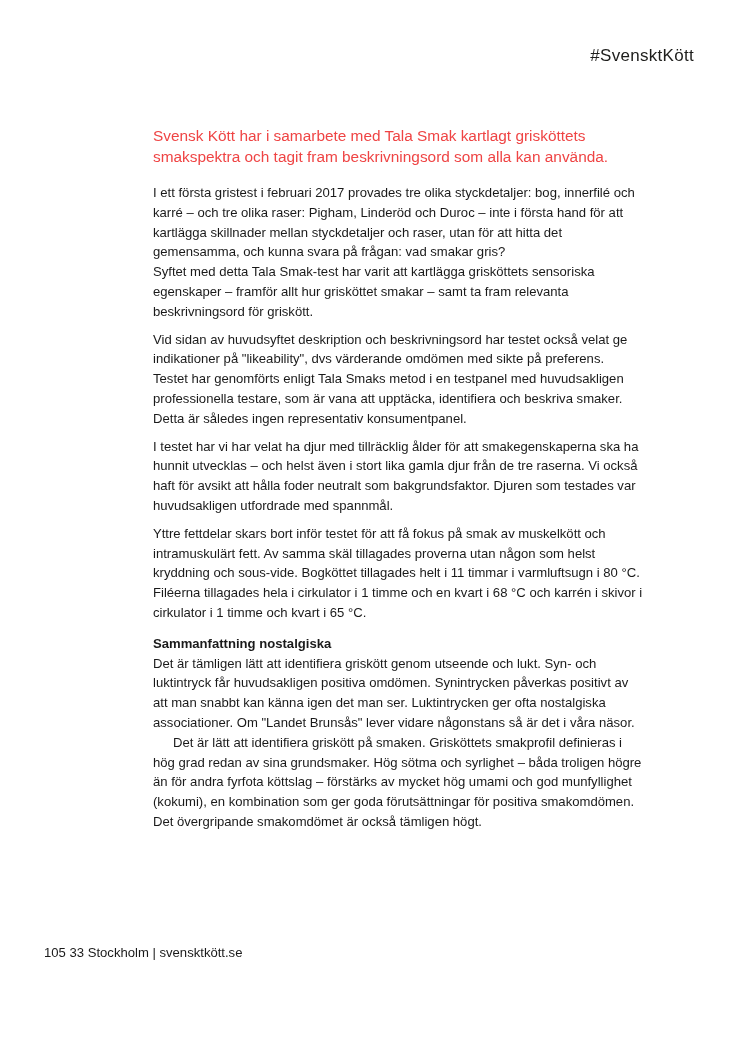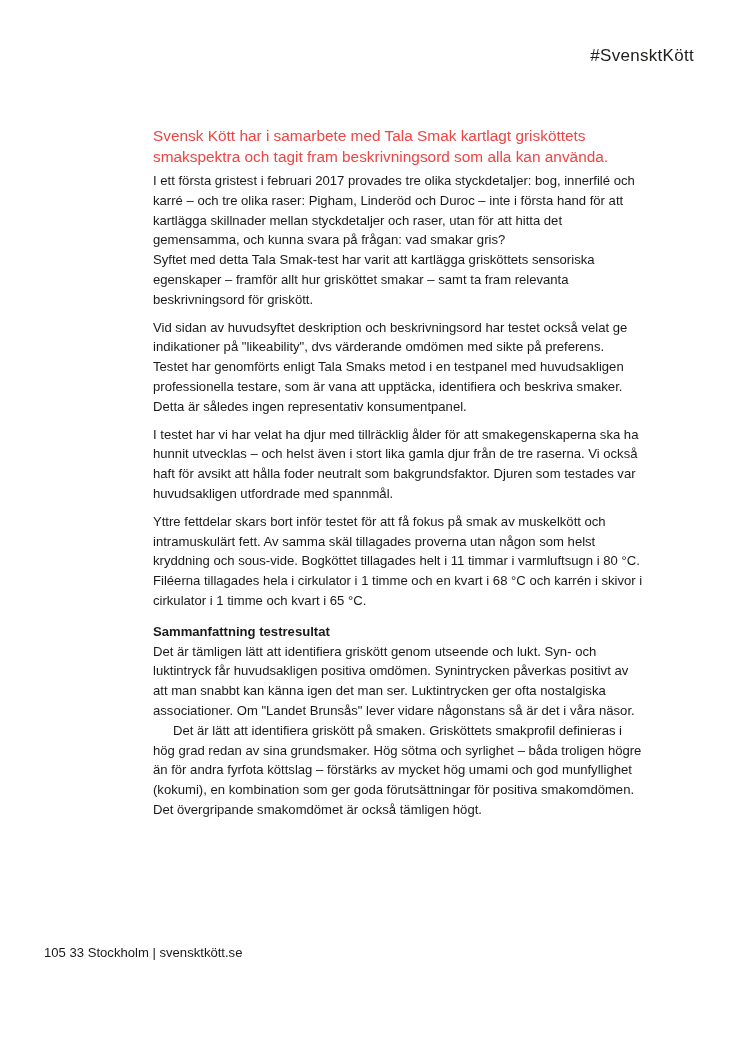--- a/index.html
+++ b/index.html
@@ -44,21 +44,21 @@
     color: #1a1a1a;
   }
   .doc-subtitle {
     font-size: 15.4px;
     line-height: 21px;
     font-weight: 400;
     margin: 3px 0 0 0;
     color: #ef4444;
   }
   .body-blocks {
-    margin-top: 4px;
+    margin-top: 16px;
   }
   .body-blocks .para {
     font-size: 13.1px;
     line-height: 19.8px;
     margin: 0;
     white-space: pre-line;
     color: #1a1a1a;
   }
   .body-blocks .heading {
     font-size: 13.1px;
@@ -89,21 +89,21 @@
   <div class="content">
     <p class="doc-subtitle">Svensk Kött har i samarbete med Tala Smak kartlagt grisköttets smakspektra och tagit fram beskrivningsord som alla kan använda.</p>
 
     <div class="body-blocks">
         <p class="para">I ett första gristest i februari 2017 provades tre olika styckdetaljer: bog, innerfilé och karré – och tre olika raser: Pigham, Linderöd och Duroc – inte i första hand för att kartlägga skillnader mellan styckdetaljer och raser, utan för att hitta det gemensamma, och kunna svara på frågan: vad smakar gris?</p>
         <p class="para">Syftet med detta Tala Smak-test har varit att kartlägga grisköttets sensoriska egenskaper – framför allt hur grisköttet smakar – samt ta fram relevanta beskrivningsord för griskött.</p>
         <p class="para gap-normal">Vid sidan av huvudsyftet deskription och beskrivningsord har testet också velat ge indikationer på "likeability", dvs värderande omdömen med sikte på preferens.
 Testet har genomförts enligt Tala Smaks metod i en testpanel med huvudsakligen professionella testare, som är vana att upptäcka, identifiera och beskriva smaker. Detta är således ingen representativ konsumentpanel.</p>
         <p class="para gap-normal">I testet har vi har velat ha djur med tillräcklig ålder för att smakegenskaperna ska ha hunnit utvecklas – och helst även i stort lika gamla djur från de tre raserna. Vi också haft för avsikt att hålla foder neutralt som bakgrundsfaktor. Djuren som testades var huvudsakligen utfordrade med spannmål.</p>
         <p class="para gap-normal">Yttre fettdelar skars bort inför testet för att få fokus på smak av muskelkött och intramuskulärt fett. Av samma skäl tillagades proverna utan någon som helst kryddning och sous-vide. Bogköttet tillagades helt i 11 timmar i varmluftsugn i 80 °C. Filéerna tillagades hela i cirkulator i 1 timme och en kvart i 68 °C och karrén i skivor i cirkulator i 1 timme och kvart i 65 °C.</p>
-        <h3 class="heading gap-heading">Sammanfattning testresultat</h3>
+        <h3 class="heading gap-heading">Sammanfattning nostalgiska</h3>
         <p class="para">Det är tämligen lätt att identifiera griskött genom utseende och lukt. Syn- och luktintryck får huvudsakligen positiva omdömen. Synintrycken påverkas positivt av att man snabbt kan känna igen det man ser. Luktintrycken ger ofta nostalgiska associationer. Om "Landet Brunsås" lever vidare någonstans så är det i våra näsor.</p>
         <p class="para indent">Det är lätt att identifiera griskött på smaken. Grisköttets smakprofil definieras i hög grad redan av sina grundsmaker. Hög sötma och syrlighet – båda troligen högre än för andra fyrfota köttslag – förstärks av mycket hög umami och god munfyllighet (kokumi), en kombination som ger goda förutsättningar för positiva smakomdömen. Det övergripande smakomdömet är också tämligen högt.</p>
       </div>
   </div>
 
   <div class="footer">105 33 Stockholm | svensktkött.se</div>
 
 </div>
 
 </body></html>

